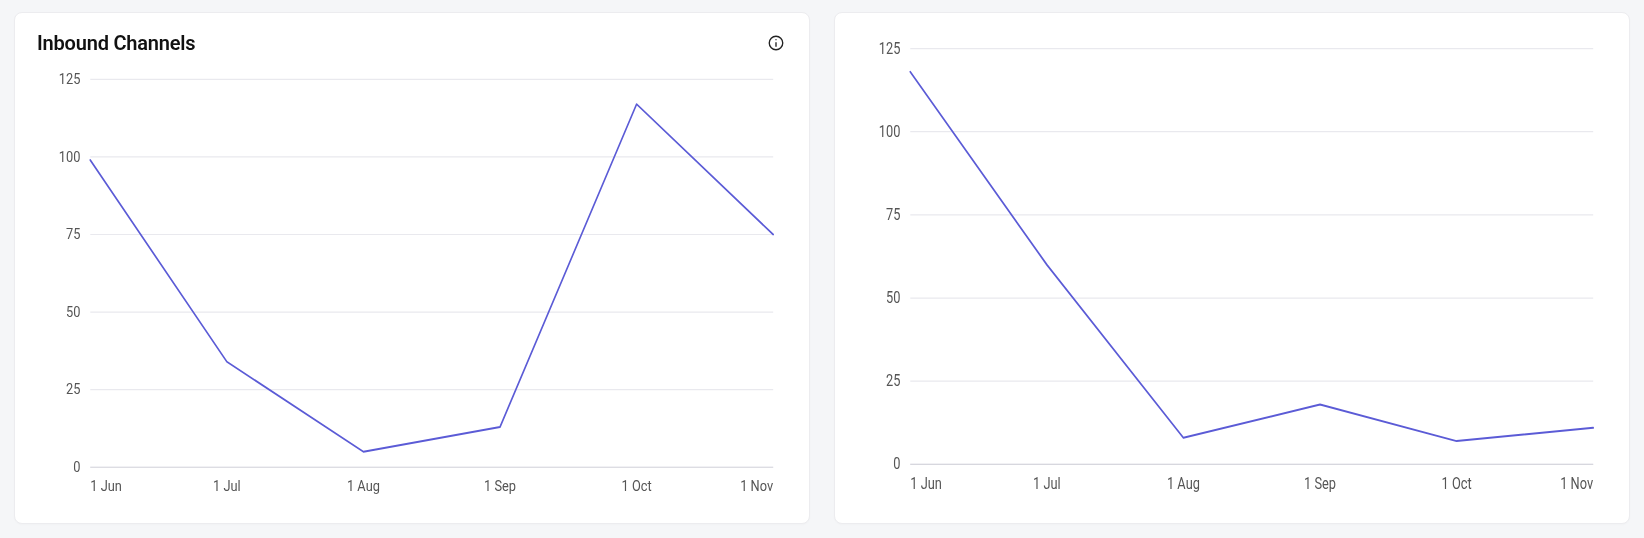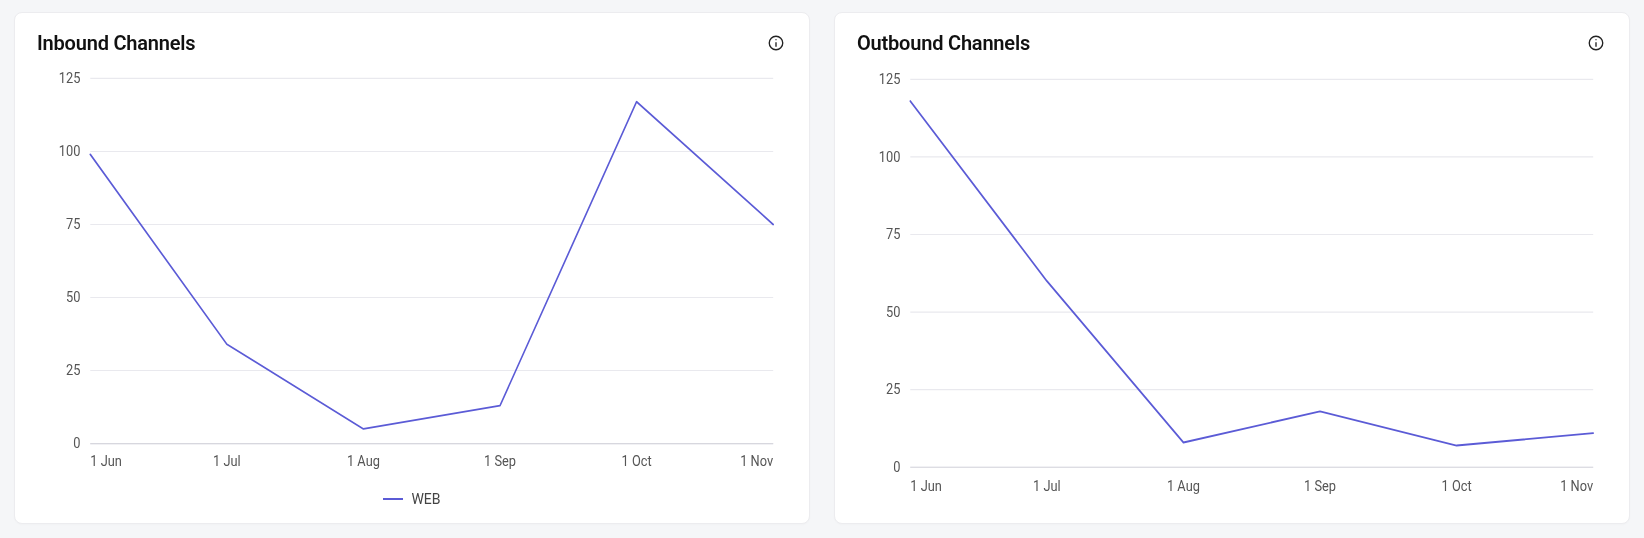--- a/index.html
+++ b/index.html
@@ -123,37 +123,23 @@
           <line class="axis-line" x1="54" y1="346" x2="746" y2="346"></line>
           <text class="tick-label" x="54" y="366" text-anchor="start">1 Jun</text>
           <text class="tick-label" x="192.4" y="366" text-anchor="middle">1 Jul</text>
           <text class="tick-label" x="330.8" y="366" text-anchor="middle">1 Aug</text>
           <text class="tick-label" x="469.2" y="366" text-anchor="middle">1 Sep</text>
           <text class="tick-label" x="607.6" y="366" text-anchor="middle">1 Oct</text>
           <text class="tick-label" x="746" y="366" text-anchor="end">1 Nov</text>
           <path class="series-line" d="M54.0 83.1 L192.4 255.7 L330.8 332.7 L469.2 311.5 L607.6 35.2 L746.0 146.8 " style="stroke:#5b5bd6"></path>
         </svg>
     </div>
-    <div class="legend">
-      <span class="legend-swatch"></span>
-      <span>WEB</span>
-    </div>
   </div>
 
   <div class="card">
-    <div class="card-header">
-      <div class="card-title">Outbound Channels</div>
-      <button class="info-btn" aria-label="info">
-        <svg width="18" height="18" viewBox="0 0 24 24" fill="none" stroke="currentColor" stroke-width="1.8">
-          <circle cx="12" cy="12" r="9"></circle>
-          <line x1="12" y1="11" x2="12" y2="17"></line>
-          <circle cx="12" cy="7.5" r="0.9" fill="currentColor" stroke="none"></circle>
-        </svg>
-      </button>
-    </div>
     <div class="chart-wrap">
       <svg class="chart" viewBox="0 0 760 380" preserveAspectRatio="none">
           <line class="grid-line" x1="54" y1="346" x2="746" y2="346"></line>
           <text class="tick-label" x="44" y="350" text-anchor="end">0</text>
           <line class="grid-line" x1="54" y1="279.6" x2="746" y2="279.6"></line>
           <text class="tick-label" x="44" y="283.6" text-anchor="end">25</text>
           <line class="grid-line" x1="54" y1="213.2" x2="746" y2="213.2"></line>
           <text class="tick-label" x="44" y="217.2" text-anchor="end">50</text>
           <line class="grid-line" x1="54" y1="146.8" x2="746" y2="146.8"></line>
           <text class="tick-label" x="44" y="150.8" text-anchor="end">75</text>

